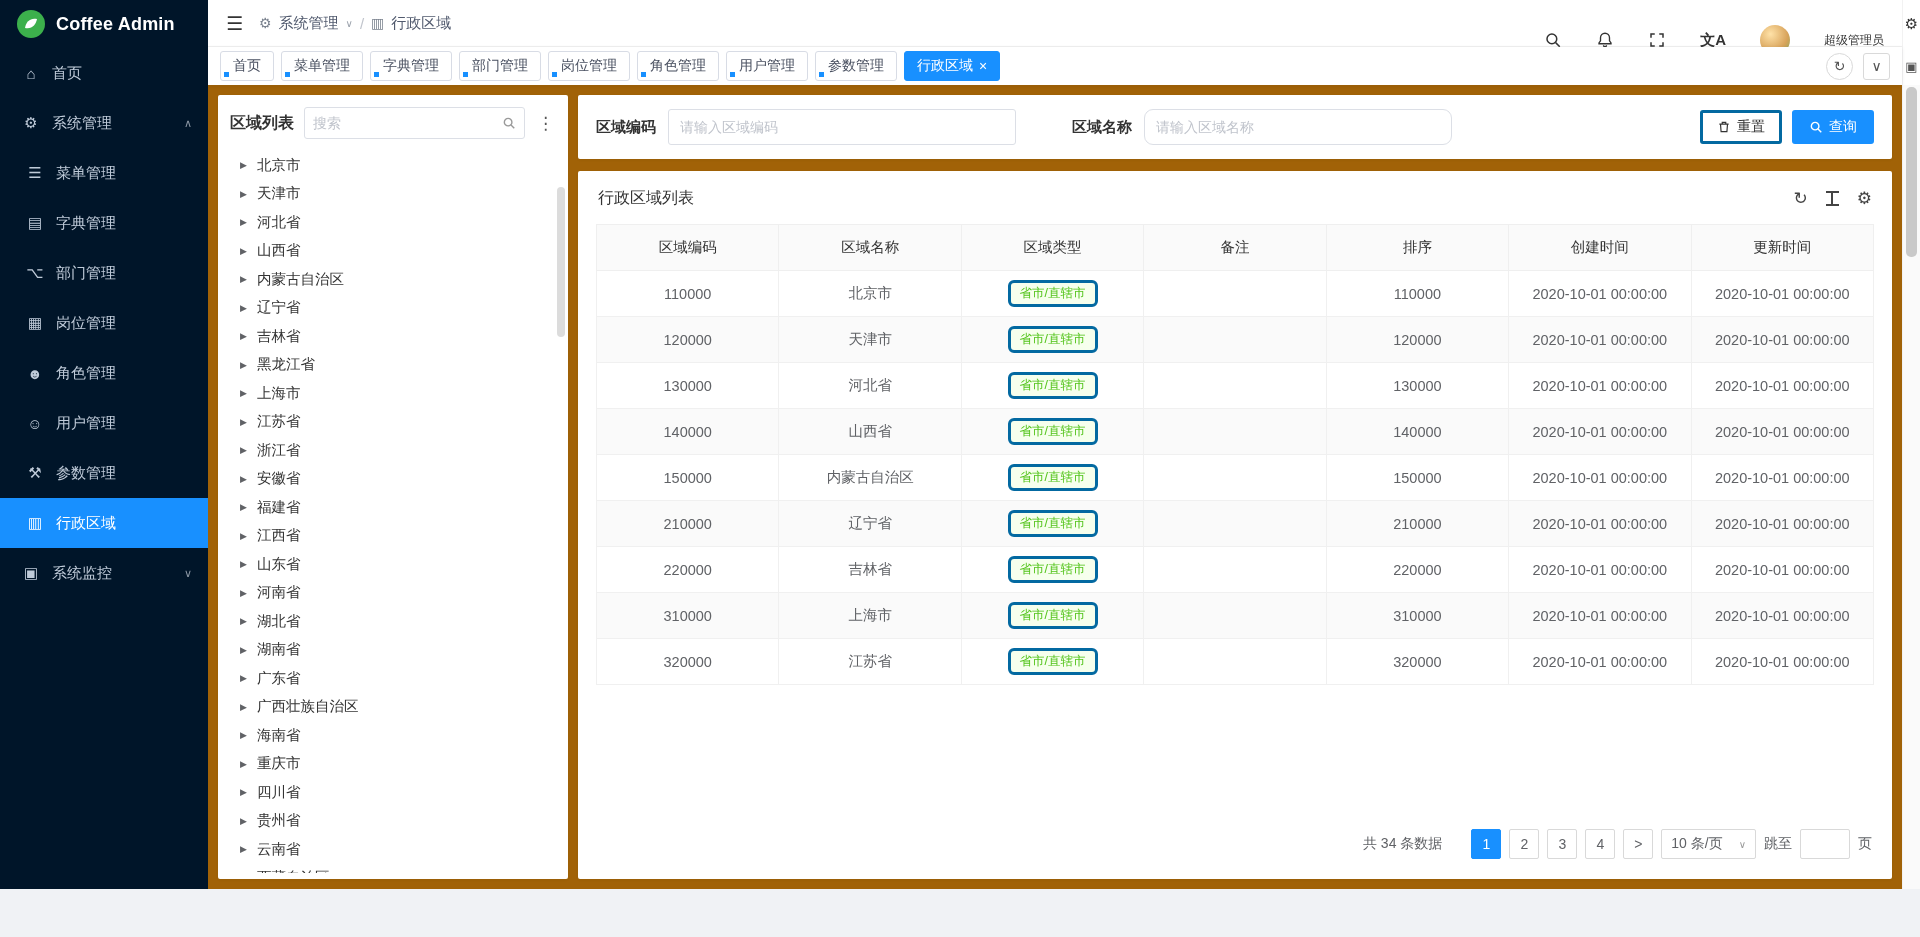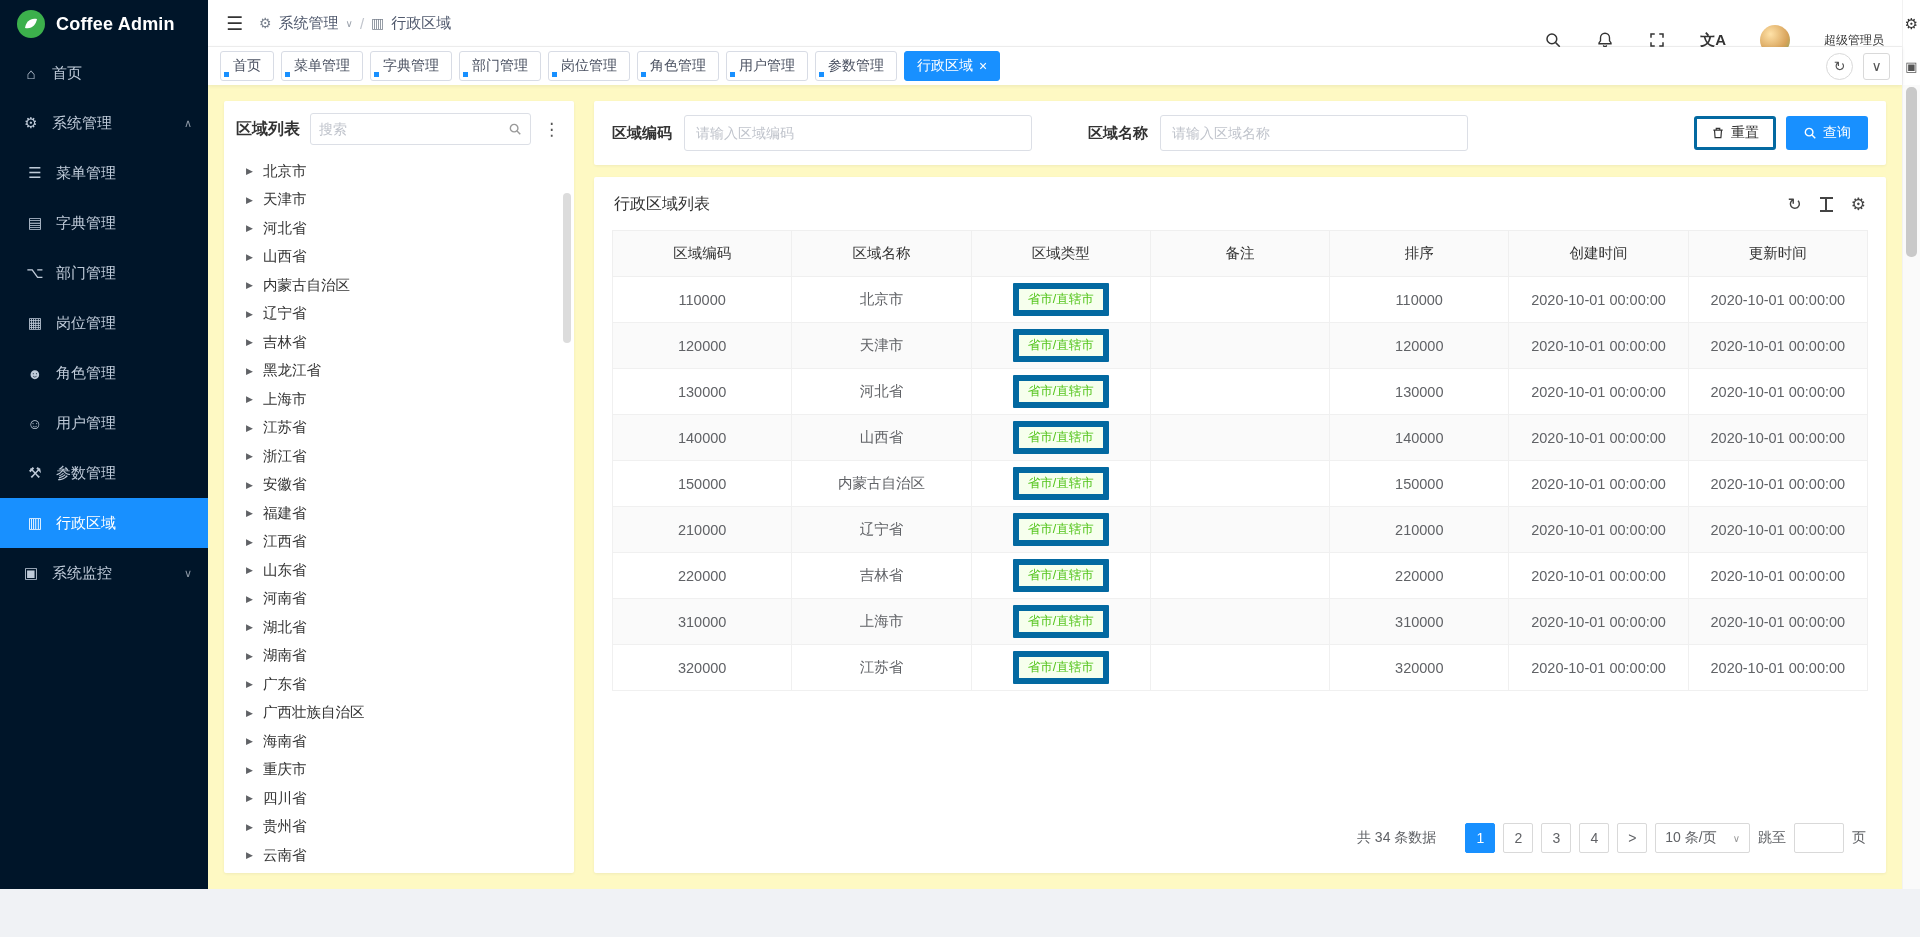--- a/index.html
+++ b/index.html
@@ -41,21 +41,21 @@
   .tab { position: relative; height: 30px; display: inline-flex; align-items: center; gap: 6px; padding: 0 12px; border: 1px solid #d8dce5; border-radius: 3px; background: #fff; color: #495060; font-size: 14px; cursor: pointer; }
   .tab::before { content: ""; position: absolute; left: 3px; bottom: 3px; width: 5px; height: 5px; background: #1890ff; }
   .tab.active { background: #1890ff; border-color: #1890ff; color: #fff; }
   .tab.active::before { background: #fff; width: 0; height: 0; }
   .tab-close { font-size: 14px; line-height: 1; }
   .tab-tools { margin-left: auto; display: flex; gap: 10px; }
   .tool-btn { width: 27px; height: 27px; border: 1px solid #d9d9d9; background: #fff; display: flex; align-items: center; justify-content: center; color: #555; cursor: pointer; font-size: 14px; }
   .tool-btn.round { border-radius: 50%; }
   .tool-btn.square { border-radius: 3px; }
 
-  .content { flex: 1; display: flex; gap: 20px; padding: 16px; overflow: hidden; background: #fef9c3; min-height: 0; }
+  .content { flex: 1; display: flex; gap: 10px; padding: 10px; overflow: hidden; background: #a16207; min-height: 0; }
 
   
   .tree-panel { width: 350px; flex-shrink: 0; background: #fff; border-radius: 2px; box-shadow: 0 1px 3px rgba(0,0,0,.06); display: flex; flex-direction: column; padding: 12px 12px 6px; position: relative; }
   .tree-head { display: flex; align-items: center; gap: 10px; padding-bottom: 12px; }
   .tree-title { font-size: 16px; font-weight: bold; color: #333; white-space: nowrap; }
   .tree-search { flex: 1; display: flex; align-items: center; border: 1px solid #dcdfe6; border-radius: 3px; height: 32px; padding: 0 8px; gap: 6px; }
   .tree-search input { border: none; outline: none; flex: 1; min-width: 0; font-size: 14px; color: #333; font-family: inherit; }
   .tree-search input::placeholder { color: #c0c4cc; }
   .dots { font-size: 17px; color: #555; cursor: pointer; padding: 0 2px; }
   .tree-list { flex: 1; overflow: hidden; }
@@ -80,21 +80,21 @@
   .table-title { font-size: 16px; font-weight: normal; color: #333; }
   .table-tools { margin-left: auto; display: flex; align-items: center; gap: 18px; color: #444; }
   .tt-icon { font-size: 17px; cursor: pointer; line-height: 1; }
   .ibeam { width: 13px; height: 15px; border-top: 2px solid #444; border-bottom: 2px solid #444; position: relative; cursor: pointer; }
   .ibeam::after { content: ""; position: absolute; left: 5.5px; top: 0; bottom: 0; width: 2px; background: #444; }
 
   table { width: 100%; border-collapse: collapse; table-layout: fixed; }
   th { background: #fafafa; color: #333; font-weight: normal; height: 46px; border: 1px solid #efefef; font-size: 14.5px; }
   td { height: 46px; border: 1px solid #f0f0f0; text-align: center; color: #606266; font-size: 14.5px; }
   tbody tr:nth-child(even) { background: #fafafa; }
-  .tag { display: inline-block; padding: 2px 9px; font-size: 12.5px; color: #52c41a; background: #f6ffed; border: 6px solid #0369a1; border-radius: 1px; }
+  .tag { display: inline-block; padding: 2px 9px; font-size: 12.5px; color: #52c41a; background: #f6ffed; border: 3px solid #0369a1; border-radius: 6px; }
 
   .pagination { margin-top: auto; display: flex; align-items: center; justify-content: flex-end; gap: 8px; padding: 16px 2px 20px; color: #606266; font-size: 14px; }
   .pg-total { margin-right: 21px; }
   .page-btn { min-width: 30px; height: 30px; border: 1px solid #d9d9d9; background: #fff; border-radius: 2px; color: #606266; font-size: 14px; display: inline-flex; align-items: center; justify-content: center; cursor: pointer; font-family: inherit; }
   .page-btn.active { background: #1890ff; border-color: #1890ff; color: #fff; }
   .size-select { height: 30px; border: 1px solid #d9d9d9; border-radius: 2px; padding: 0 9px; display: inline-flex; align-items: center; gap: 16px; cursor: pointer; background: #fff; }
   .size-caret { font-size: 10px; color: #999; }
   .jump-input { width: 50px; height: 30px; border: 1px solid #d9d9d9; border-radius: 2px; outline: none; padding: 0 6px; font-family: inherit; }
 
   
@@ -421,21 +421,21 @@
         </div>
       </section>
 
       <section class="work-area">
 
         <div class="filter-card">
           <span class="f-label">区域编码</span>
           <input class="f-input" style="width: 348px;" placeholder="请输入区域编码">
           <div class="f-group2">
             <span class="f-label">区域名称</span>
-            <input class="f-input" style="width: 308px;" placeholder="请输入区域名称">
+            <input class="f-input" style="width: 308px; border-radius: 9px;" placeholder="请输入区域名称">
           </div>
           <div class="f-btns">
             <button class="btn">
               <span>
                 <svg width="14" height="14" viewBox="0 0 24 24">
                     <path d="M4 7h16 M9 7V4h6v3 M6 7l1 13h10l1-13" fill="none" stroke="#333" stroke-width="2"></path>
                   </svg>
               </span>
               <span>重置</span>
             </button>

